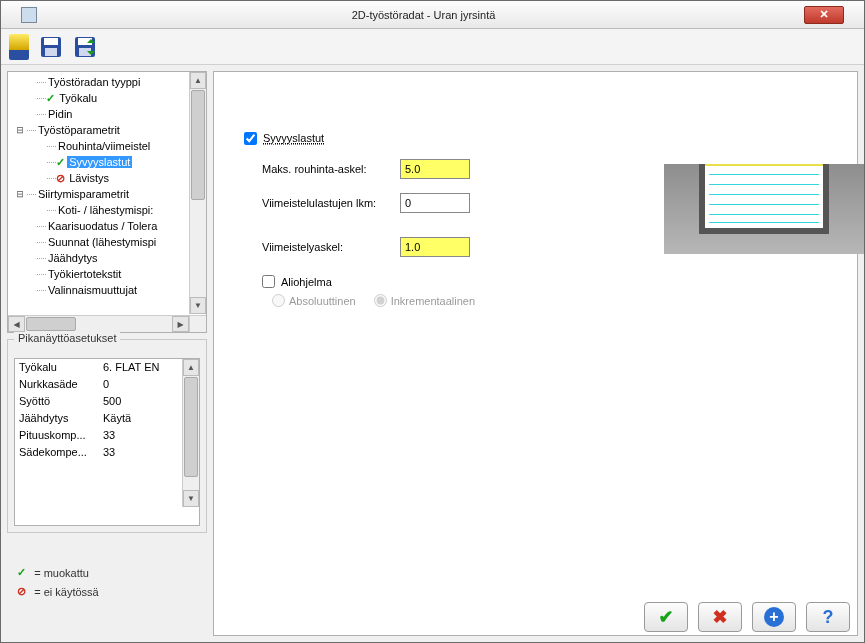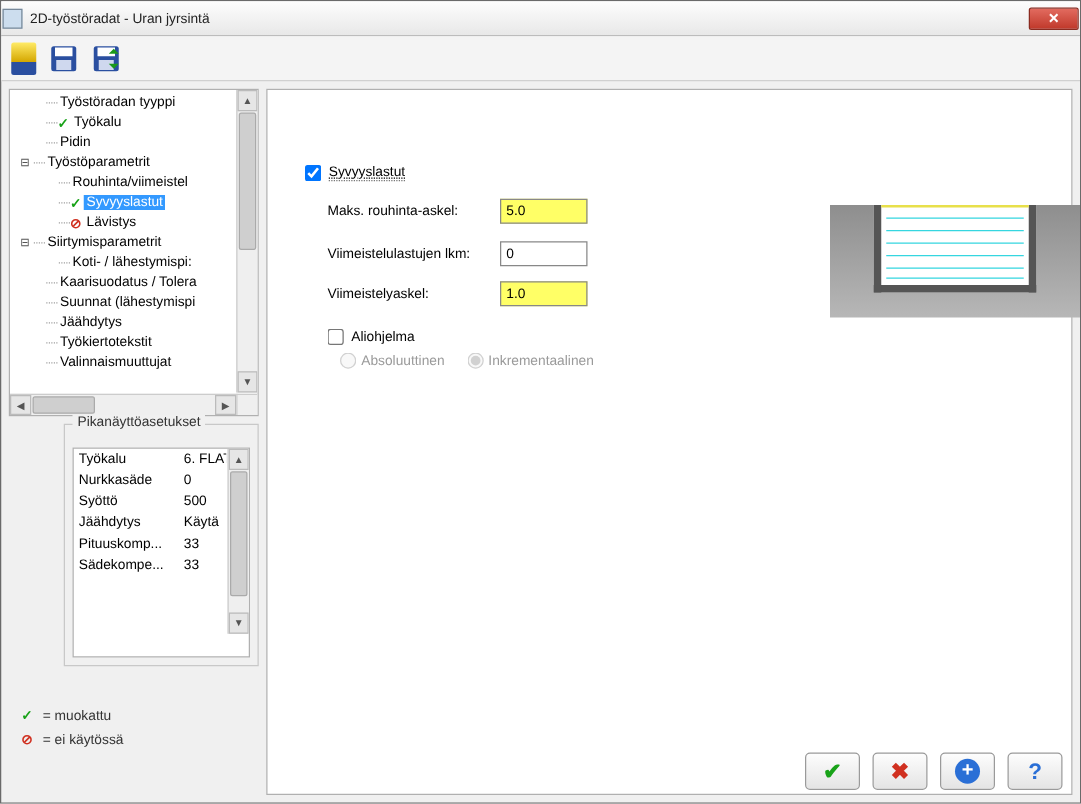--- a/index.html
+++ b/index.html
@@ -1,18 +1,18 @@
 <!DOCTYPE html>
 <html><head>
 <meta charset="utf-8">
 <style>
   * { box-sizing: border-box; font-family: "Segoe UI", Tahoma, sans-serif; font-size: 11px; }
   body { margin: 0; background: #fff; }
   .window { width: 865px; height: 643px; border: 1px solid #6a6a6a; background: #f0f0f0; display: flex; flex-direction: column; position: relative; }
-  .titlebar { height: 28px; background: linear-gradient(#fdfdfd,#e8e8e8); border-bottom: 1px solid #bcbcbc; display: flex; align-items: center; padding: 0 1px; }
+  .titlebar { height: 28px; background: linear-gradient(#fdfdfd,#e8e8e8); border-bottom: 1px solid #bcbcbc; display: flex; align-items: center; padding: 0 20px; text-align: center; }
   .titlebar .appicon { width: 16px; height: 16px; margin-right: 6px; background: #cde; border:1px solid #789; }
   .titlebar .title { flex: 1; color: #222; }
   .titlebar .closebtn { width: 40px; height: 18px; background: linear-gradient(#e26b5f,#c0392b); border:1px solid #8a2b20; border-radius: 2px; display:flex; align-items:center; justify-content:center; color:#fff; font-weight:bold; font-size:11px; cursor:pointer; }
   .toolbar { height: 36px; border-bottom: 1px solid #d0d0d0; background:#f4f4f4; display:flex; align-items:center; gap:10px; padding:0 8px; }
   .tb-tool { width:20px; height:26px; background: linear-gradient(#ffeb66,#d4a600 60%, #2a4fa0 60%); border-radius:2px; }
   .tb-save { width:24px; height:24px; }
   .tb-savex { width:24px; height:24px; position:relative; }
   .body { flex:1; display:flex; padding:6px; gap:6px; }
   .leftcol { width:200px; display:flex; flex-direction:column; gap:6px; }
   .panel { background:#fff; border:1px solid #b0b0b0; position:relative; }
@@ -28,21 +28,21 @@
   .dotline { color:#999; letter-spacing:-1px; font-size:9px; }
   .vscroll { position:absolute; right:0; top:0; bottom:18px; width:17px; background:#efefef; border-left:1px solid #ccc; display:flex; flex-direction:column; }
   .vscroll .arrow { height:17px; background:#e6e6e6; border:1px solid #bbb; display:flex; align-items:center; justify-content:center; font-size:8px; color:#555; cursor:pointer;}
   .vscroll .thumb { flex:0 0 110px; margin:1px; background:#cfcfcf; border:1px solid #aaa; border-radius:2px; }
   .vscroll .track { flex:1; }
   .hscroll { position:absolute; left:0; right:17px; bottom:0; height:17px; background:#efefef; border-top:1px solid #ccc; display:flex; }
   .hscroll .arrow { width:17px; background:#e6e6e6; border:1px solid #bbb; display:flex; align-items:center; justify-content:center; font-size:8px; color:#555; cursor:pointer;}
   .hscroll .thumb { flex:0 0 50px; margin:1px; background:#cfcfcf; border:1px solid #aaa; border-radius:2px; }
   .hscroll .track { flex:1; }
   .corner { position:absolute; right:0; bottom:0; width:17px; height:17px; background:#efefef; border-left:1px solid #ccc; border-top:1px solid #ccc;}
-  .groupbox { border:1px solid #c8c8c8; background:#f0f0f0; padding:18px 6px 6px 6px; position:relative;margin-left:44px; }
+  .groupbox { border:1px solid #c8c8c8; background:#f0f0f0; padding:18px 6px 6px 6px; position:relative; }
   .groupbox .gtitle { position:absolute; top:-8px; left:6px; background:#f0f0f0; padding:0 4px; color:#333; }
   .qvlist { height:168px; overflow:hidden; position:relative; background:#fff; border:1px solid #b0b0b0; }
   .qvlist-inner { position:absolute; top:2px; left:4px; right:18px; bottom:2px; }
   .qvrow { height:17px; display:flex; }
   .qvrow .k { width:84px; white-space:nowrap; overflow:hidden; text-overflow:ellipsis; }
   .qvrow .v { flex:1; white-space:nowrap; overflow:hidden; }
   .main { flex:1; background:#fff; border:1px solid #b0b0b0; position:relative; padding:60px 30px; }
   .checkbox { display:flex; align-items:center; gap:6px; }
   .checkbox input { margin:0; }
   .formrow { display:flex; align-items:center; margin:14px 0 0 18px; gap:8px; }
@@ -241,21 +241,21 @@
       <div class="formrow">
         <label>Maks. rouhinta-askel:</label>
         <input class="txt hl" value="5.0" style="">
       </div>
 
       <div class="formrow">
         <label>Viimeistelulastujen lkm:</label>
         <input class="txt" value="0" style="">
       </div>
 
-      <div class="formrow" style="margin-top:12px">
+      <div class="formrow" style="margin-top:24px">
         <label>Viimeistelyaskel:</label>
         <input class="txt hl" value="1.0" style="">
       </div>
 
 
       <div class="checkbox" style="margin:18px 0 0 18px">
         <input type="checkbox" style="">
         <span>Aliohjelma</span>
       </div>
 

